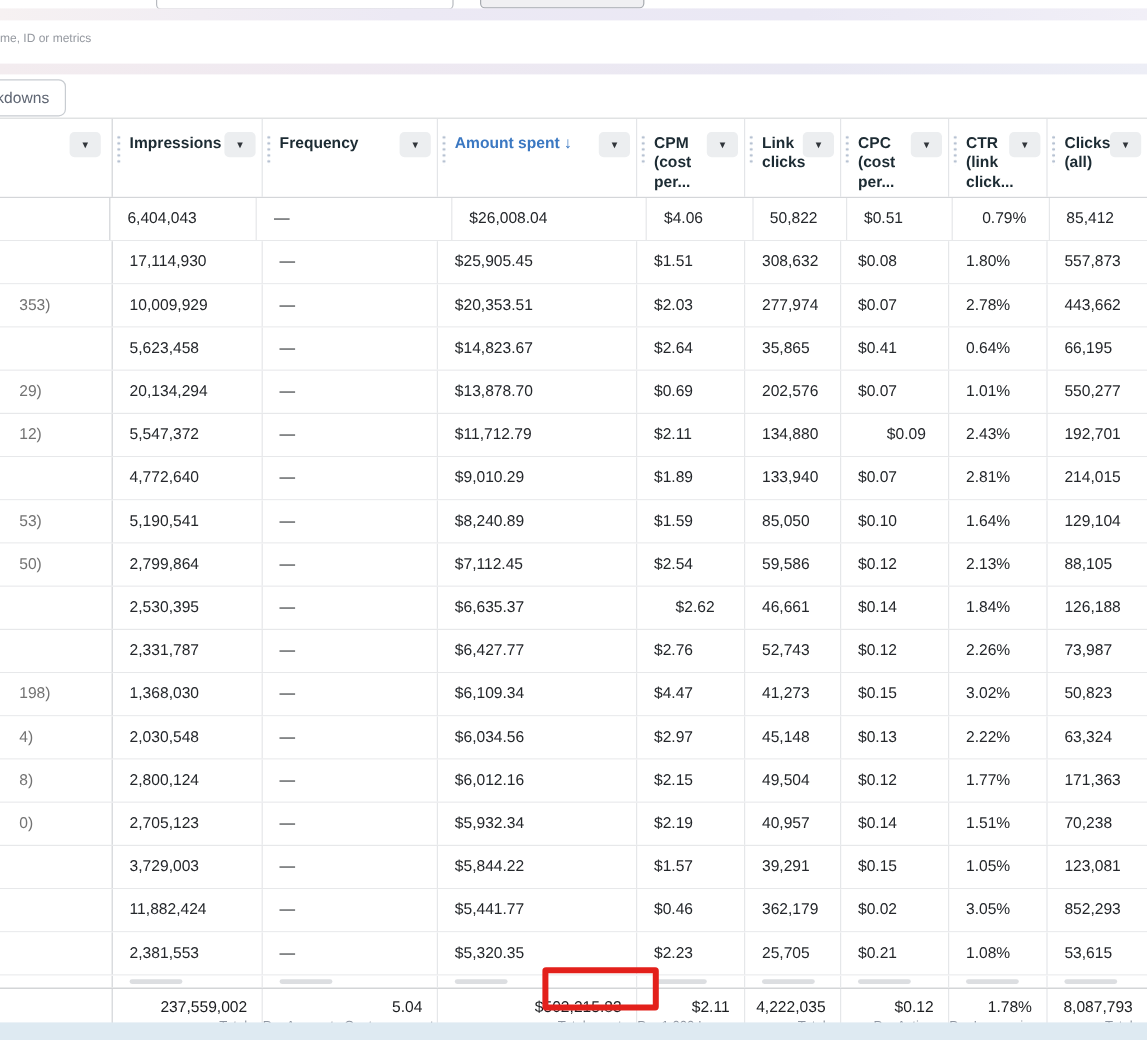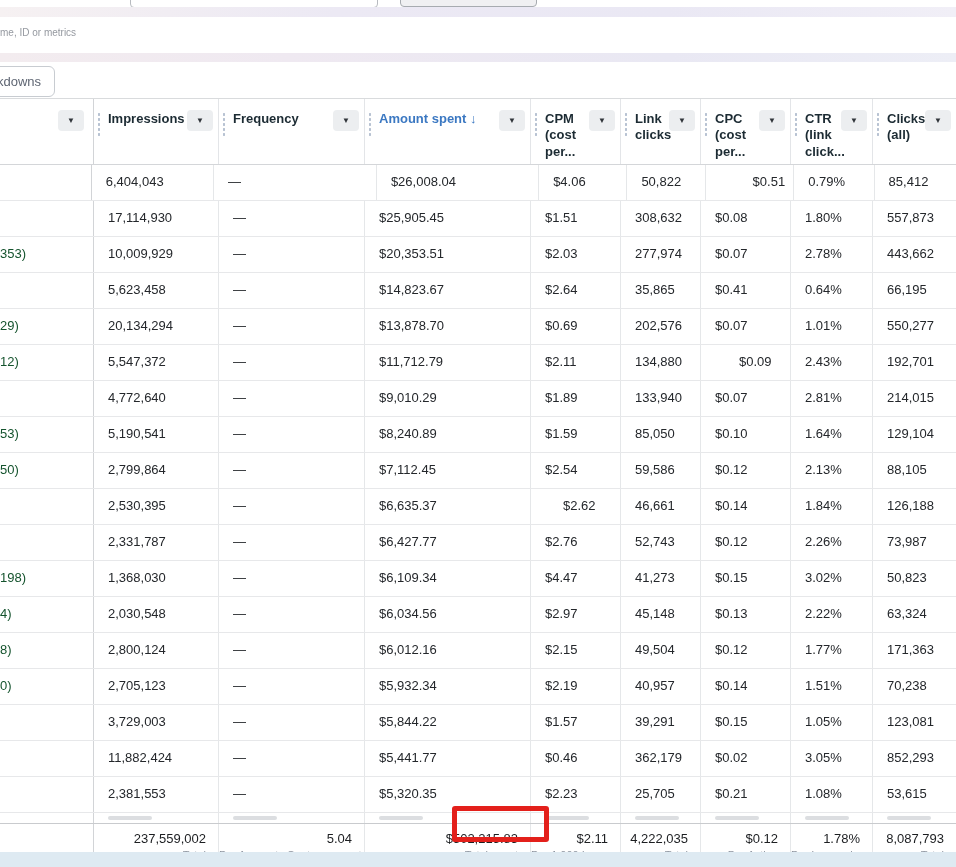--- a/index.html
+++ b/index.html
@@ -36,21 +36,21 @@
         background-size:4px 5px;}
   .caret{position:absolute;right:5px;top:11px;width:26px;height:21px;background:#eceef0;
          border-radius:4px;color:#30353a;font-size:8px;line-height:21px;text-align:center;}
   .hcell:first-child .caret{right:9px;}
 
   .trow{display:flex;height:35px;border-bottom:1px solid #e7e8ea;background:#fff;box-sizing:content-box;}
   .tcell{box-sizing:border-box;border-left:1px solid #e5e7e9;padding:9px 8px 0 14px;
          font-size:13px;color:#24272b;white-space:nowrap;overflow:hidden;}
   .tcell:first-child{border-left:none;}
   .tcell.frozen-edge{border-left-color:#d2d4d7;}
-  .tcell.namecell{padding-left:0;color:#14532d;}
+  .tcell.namecell{padding-left:16px;color:#737373;}
 
   .clip-strip{display:flex;height:10px;background:#fff;overflow:hidden;}
   .ccell{box-sizing:border-box;border-left:1px solid #e5e7e9;overflow:hidden;}
   .ccell:first-child{border-left:none;}
   .ccell.frozen-edge{border-left-color:#d2d4d7;}
   .smudge{height:4px;margin:3px 0 0 14px;width:44px;background:#dcdee1;border-radius:2px;}
 
   .totals-row{display:flex;height:46px;border-top:1px solid #c9cbce;border-bottom:1px solid #d9dbdd;
               background:#fff;box-sizing:content-box;}
   .totcell{box-sizing:border-box;border-left:1px solid #e5e7e9;text-align:right;
@@ -92,22 +92,22 @@
         <div class="hcell" style="width: 84px;"><span class="dots"></span><span class="hlabel">Clicks (all)</span><span class="caret">▼</span></div>
       </div>
     <div>
         <div class="trow">
           <div class="tcell namecell" style="width: 93px;"></div>
           <div class="tcell frozen-edge" style="width: 125px;">6,404,043</div>
           <div class="tcell" style="width: 146px;">—</div>
           <div class="tcell" style="width: 166px; margin-left: 20px;">$26,008.04</div>
           <div class="tcell" style="width: 90px;">$4.06</div>
           <div class="tcell" style="width: 80px;">50,822</div>
-          <div class="tcell" style="width: 90px; text-align: right;">$0.51</div>
-          <div class="tcell" style="width: 82px;">0.79%</div>
+          <div class="tcell" style="width: 90px;">$0.51</div>
+          <div class="tcell" style="width: 82px; text-align: center;">0.79%</div>
           <div class="tcell" style="width: 84px;">85,412</div>
         </div>
         <div class="trow">
           <div class="tcell namecell" style="width: 93px;"></div>
           <div class="tcell frozen-edge" style="width: 125px;">17,114,930</div>
           <div class="tcell" style="width: 146px;">—</div>
           <div class="tcell" style="width: 166px;">$25,905.45</div>
           <div class="tcell" style="width: 90px;">$1.51</div>
           <div class="tcell" style="width: 80px;">308,632</div>
           <div class="tcell" style="width: 90px;">$0.08</div>

